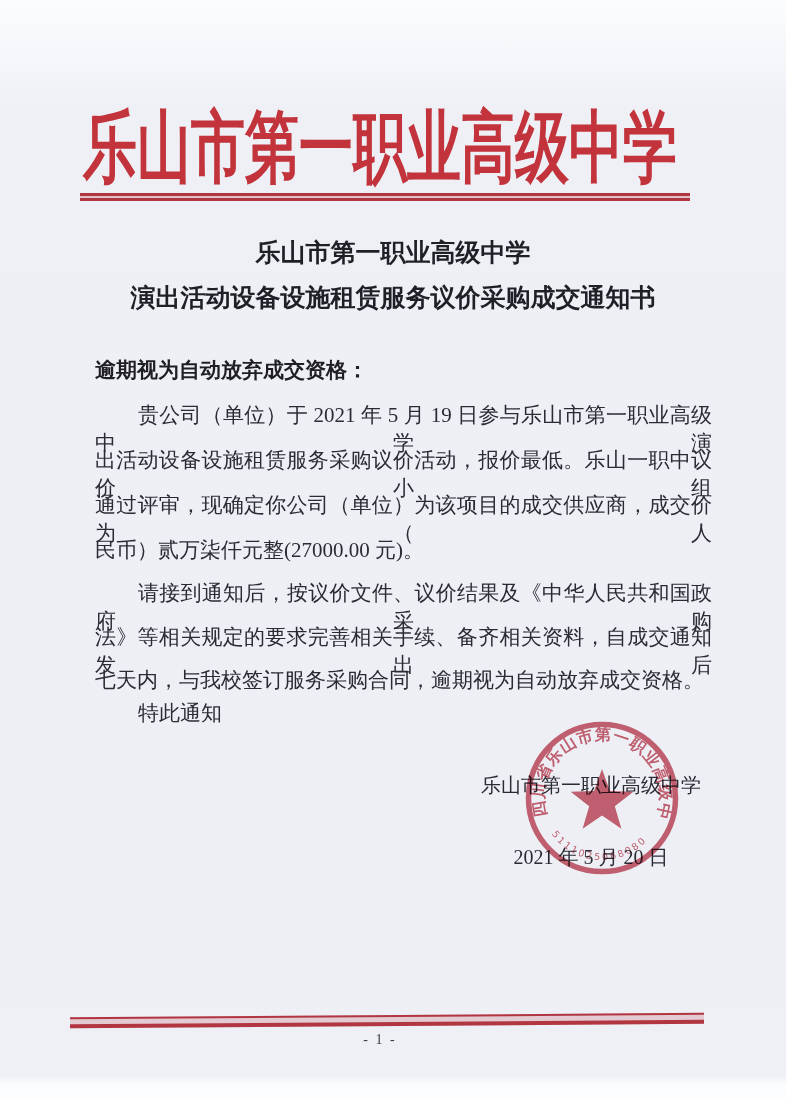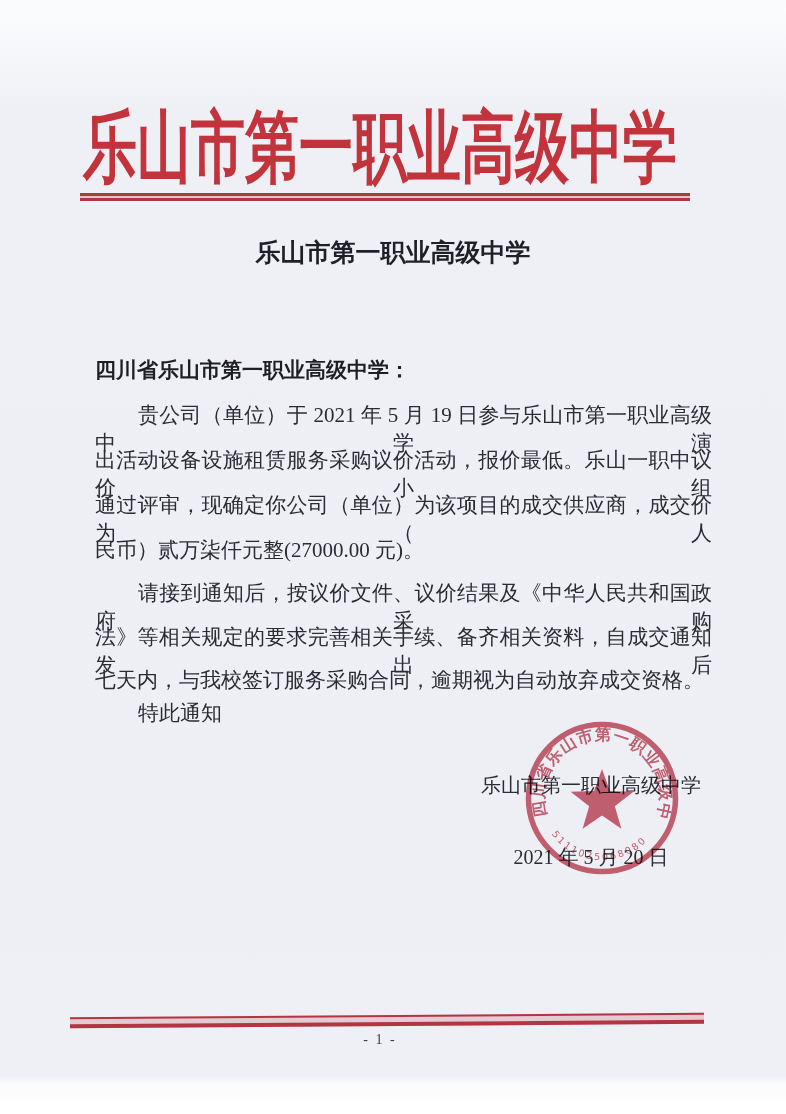--- a/index.html
+++ b/index.html
@@ -79,22 +79,23 @@
 </style>
 </head>
 <body>
 
 <div class="page">
 
   <div class="abs masthead" style="color:#c2333b">乐山市第一职业高级中学</div>
   <div class="abs head-rule"></div>
 
   <div class="abs doc-title" style="top:236px">乐山市第一职业高级中学</div>
+  <div class="abs doc-title" style="top:281px">演出活动设备设施租赁服务议价采购成交通知书</div>
 
-  <div class="abs addressee">四川省乐山市第一职业高级中学：</div>
+  <div class="abs addressee">逾期视为自动放弃成交资格：</div>
 
   <div class="abs bodyline fill indent" style="top:401px">贵公司（单位）于 2021 年 5 月 19 日参与乐山市第一职业高级中学演</div>
   <div class="abs bodyline fill" style="top:491px">通过评审，现确定你公司（单位）为该项目的成交供应商，成交价为（人</div>
   <div class="abs bodyline fill" style="top:446px">出活动设备设施租赁服务采购议价活动，报价最低。乐山一职中议价小组</div>
   <div class="abs bodyline" style="top:536px">民币）贰万柒仟元整(27000.00 元)。</div>
 
   <div class="abs bodyline fill indent" style="top:579px">请接到通知后，按议价文件、议价结果及《中华人民共和国政府采购</div>
   <div class="abs bodyline fill" style="top:623px">法》等相关规定的要求完善相关手续、备齐相关资料，自成交通知发出后</div>
   <div class="abs bodyline" style="top:666px">七天内，与我校签订服务采购合同，逾期视为自动放弃成交资格。</div>
 

